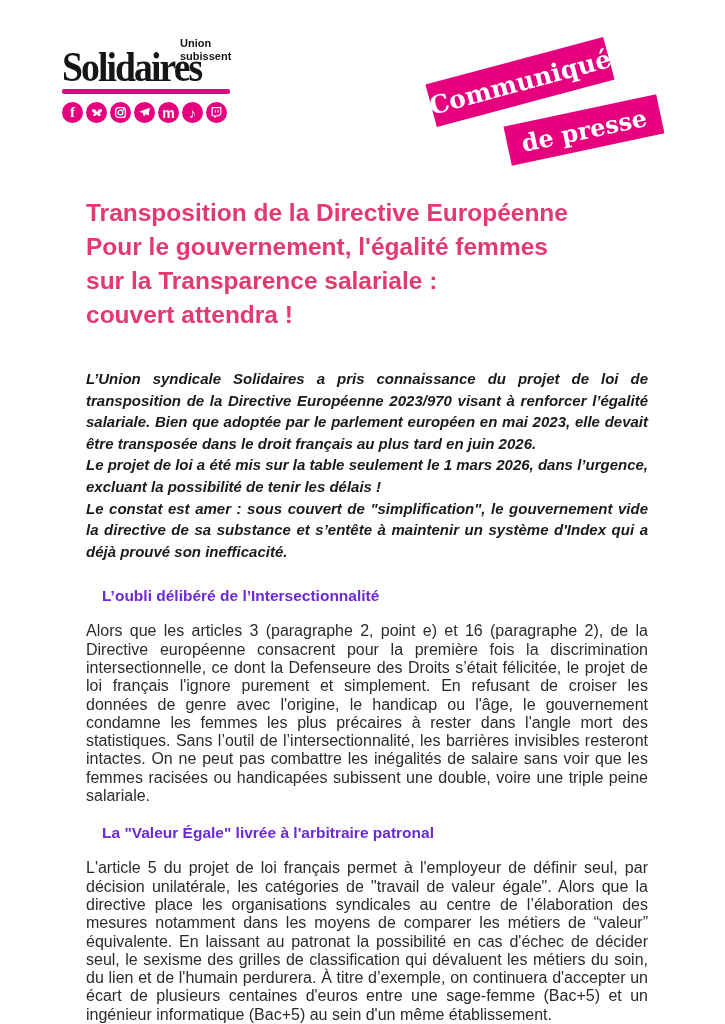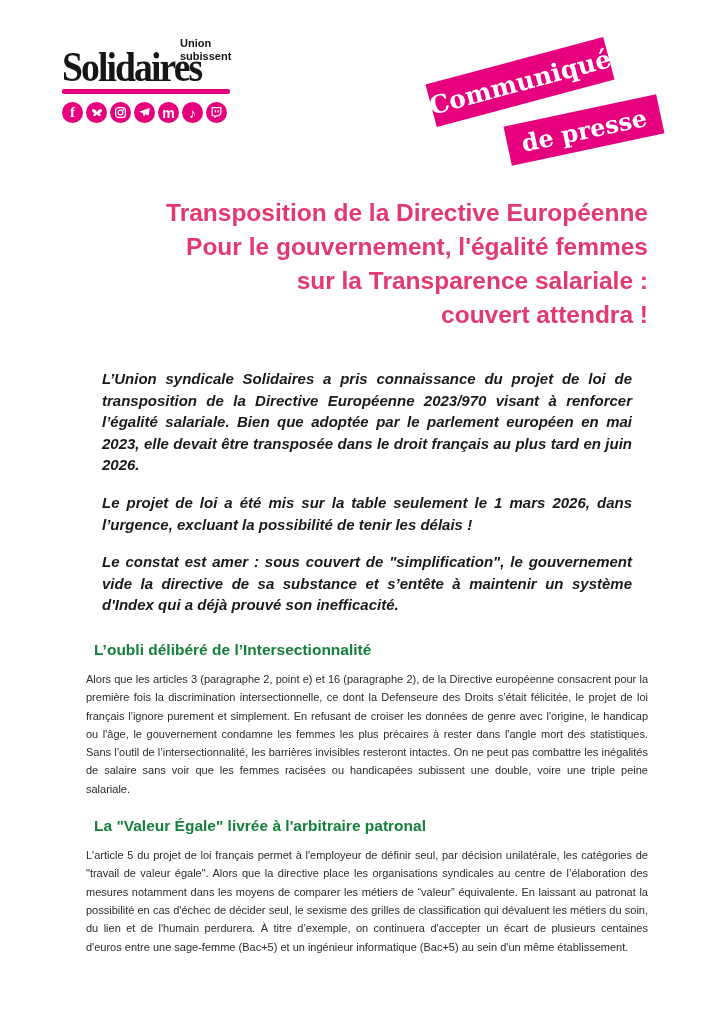--- a/index.html
+++ b/index.html
@@ -50,36 +50,36 @@
     white-space:nowrap;
   }
   .stamp-1{left:428px;top:60px;width:184px;height:44px;font-size:25px;transform:rotate(-15deg);}
   .stamp-2{left:506px;top:110px;width:156px;height:40px;font-size:24px;transform:rotate(-12deg);}
 
   
   .article{
     position:absolute;left:86px;top:196px;width:562px;
   }
   .doc-title{
-    text-align:right;color:#e23a6e;font-weight:bold;
+    text-align:left;color:#e23a6e;font-weight:bold;
     font-size:24.5px;line-height:34px;
   }
   .intro{margin-top:36px;}
   .intro p{
-    margin:16px;font-size:15px;line-height:21.6px;
+    margin:0;font-size:15px;line-height:21.6px;
     font-weight:bold;font-style:italic;color:#1a1a1a;
     text-align:justify;
   }
   .section-heading{
-    margin:8px;color:#15803d;font-weight:bold;font-size:15.5px;line-height:20px;
+    margin:16px;color:#6d28d9;font-weight:bold;font-size:15.5px;line-height:20px;
   }
   .h1-space{margin-top:24px;}
   .h2-space{margin-top:18px;}
   .section-body{
-    margin:10px 0 0 0;font-size:11px;line-height:18.3px;
+    margin:10px 0 0 0;font-size:16px;line-height:18.3px;
     color:#2b2b2b;text-align:justify;
   }
 </style>
 </head>
 <body>
 
 <div class="page">
 
   <div class="logo-block">
     <div class="union-lines">

